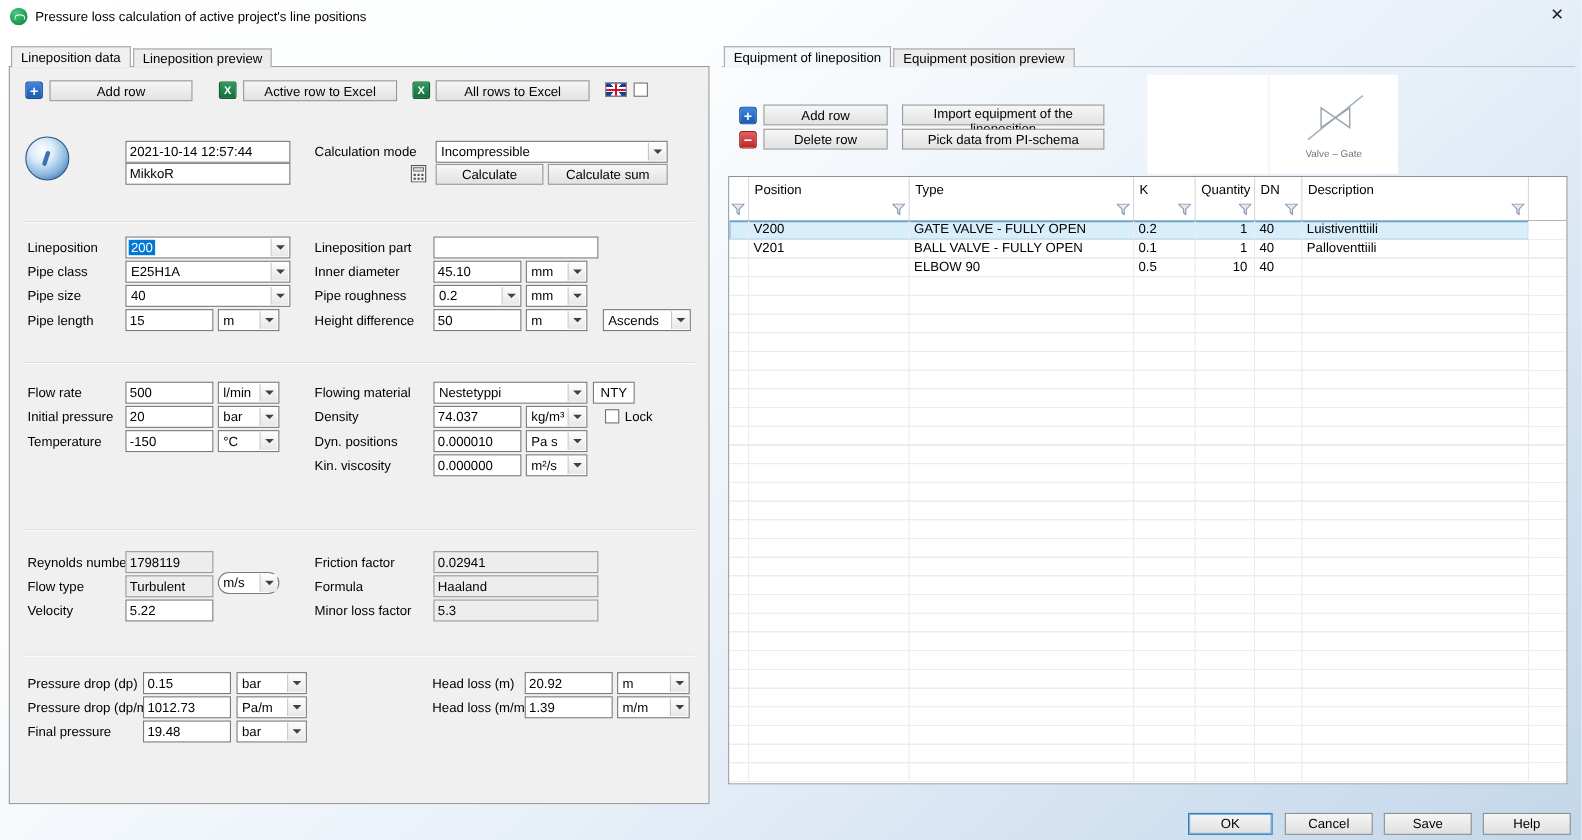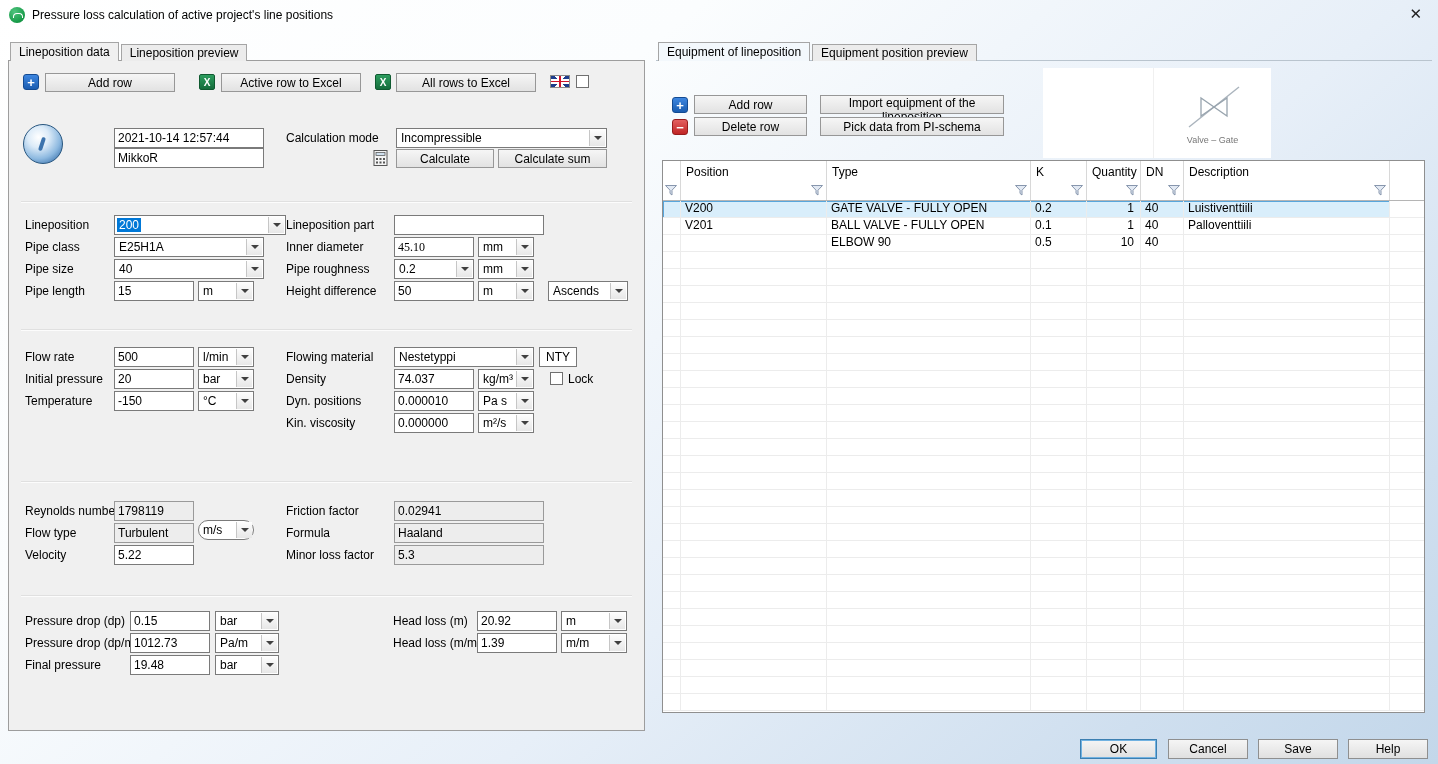--- a/index.html
+++ b/index.html
@@ -155,34 +155,34 @@
             <rect x="10" y="11.5" width="2" height="2"></rect>
           </g>
         </svg>
     </span>
     <button class="btn" style="left:387px; top:88px; width:98px;">Calculate</button>
     <button class="btn" style="left:489px; top:88px; width:109px;">Calculate sum</button>
 
     <div class="sepline" style="top:140px;"></div>
 
     <span class="lbl" style="left:16px; top:157px;">Lineposition</span>
-    <div class="combo" style="left:105px; top:154px; width:172px;text-align:right;">
+    <div class="combo" style="left:105px; top:154px; width:150px;text-align:right;">
       <span class="ct sel">200</span>
         <span class="ca"></span>
     </div>
     <span class="lbl" style="left:277px; top:157px;">Lineposition part</span>
     <input class="tbox" style="left: 385px; top: 154px; width: 150px;" value="">
 
     <span class="lbl" style="left:16px; top:179px;">Pipe class</span>
     <div class="combo" style="left:105px; top:176px; width:150px;">
       <span class="ct">E25H1A</span>
         <span class="ca"></span>
     </div>
     <span class="lbl" style="left:277px; top:179px;">Inner diameter</span>
-    <input class="tbox" style="left: 385px; top: 176px; width: 80px; font-family: Liberation Serif, serif;" value="45.10">
+    <input class="tbox" style="left: 385px; top: 176px; width: 80px;" value="45.10">
     <div class="combo" style="left:469px; top:176px; width:56px;">
       <span class="ct">mm</span>
         <span class="ca"></span>
     </div>
 
     <span class="lbl" style="left:16px; top:201px;">Pipe size</span>
     <div class="combo" style="left:105px; top:198px; width:150px;">
       <span class="ct">40</span>
         <span class="ca"></span>
     </div>

